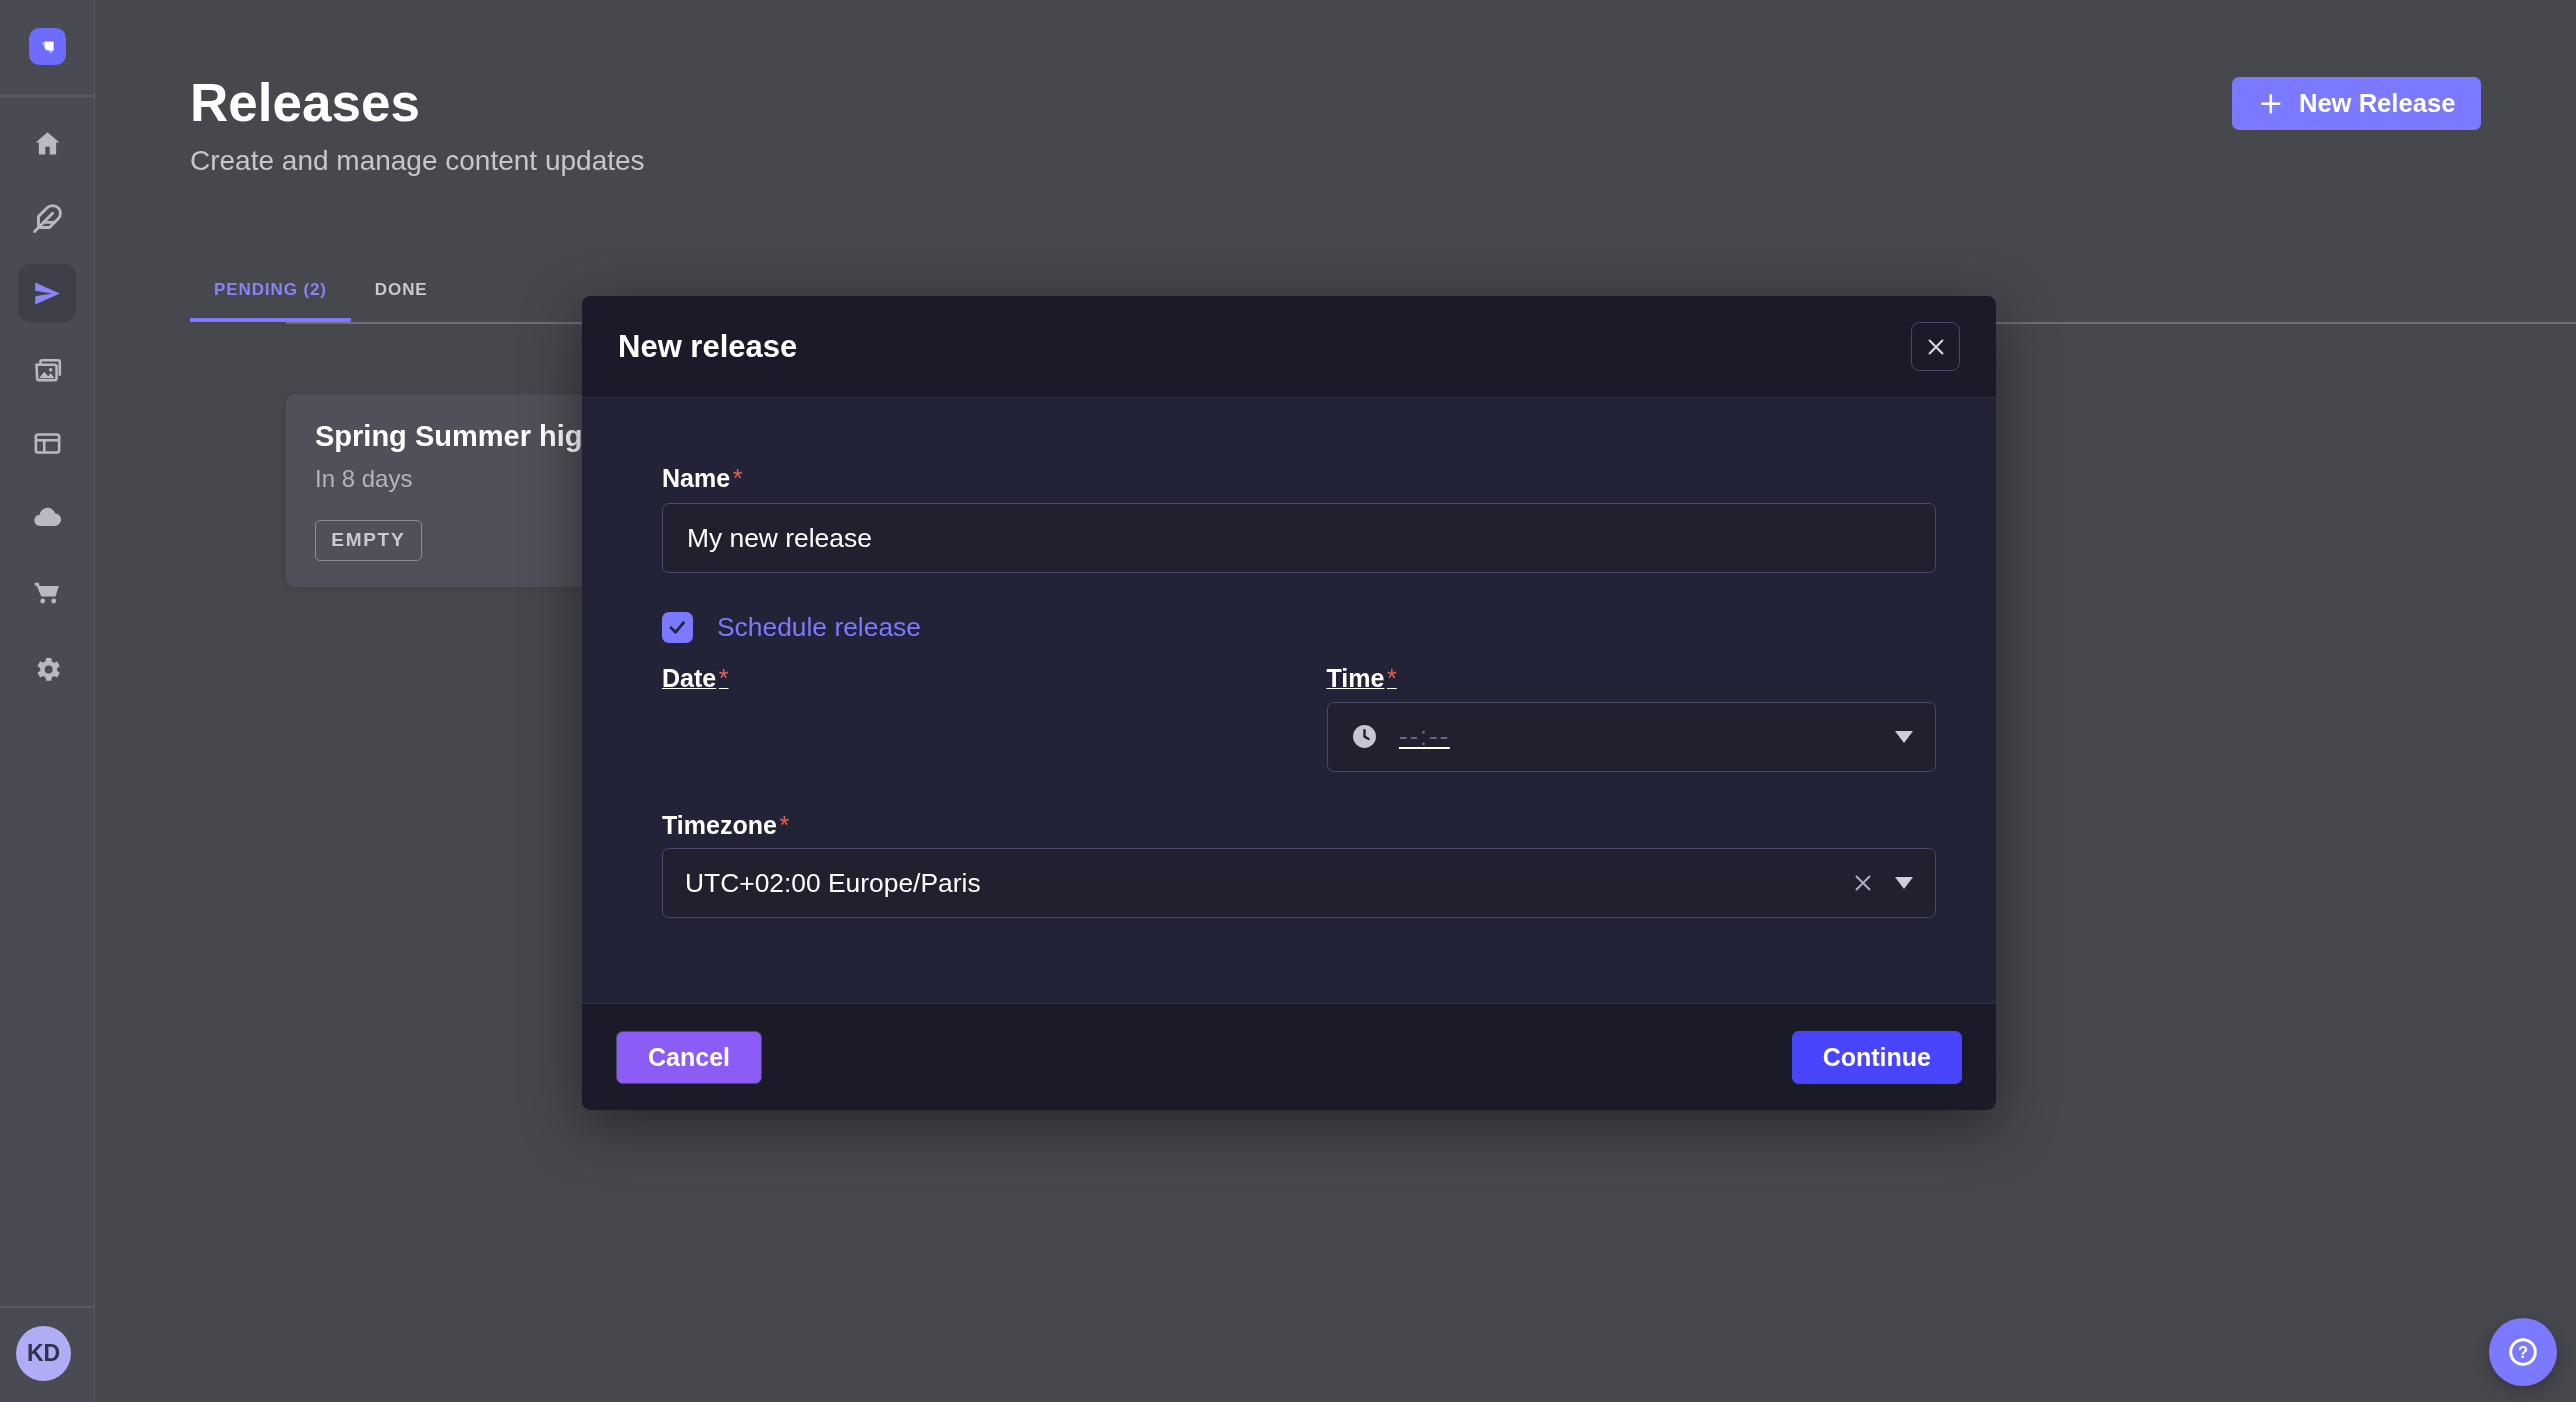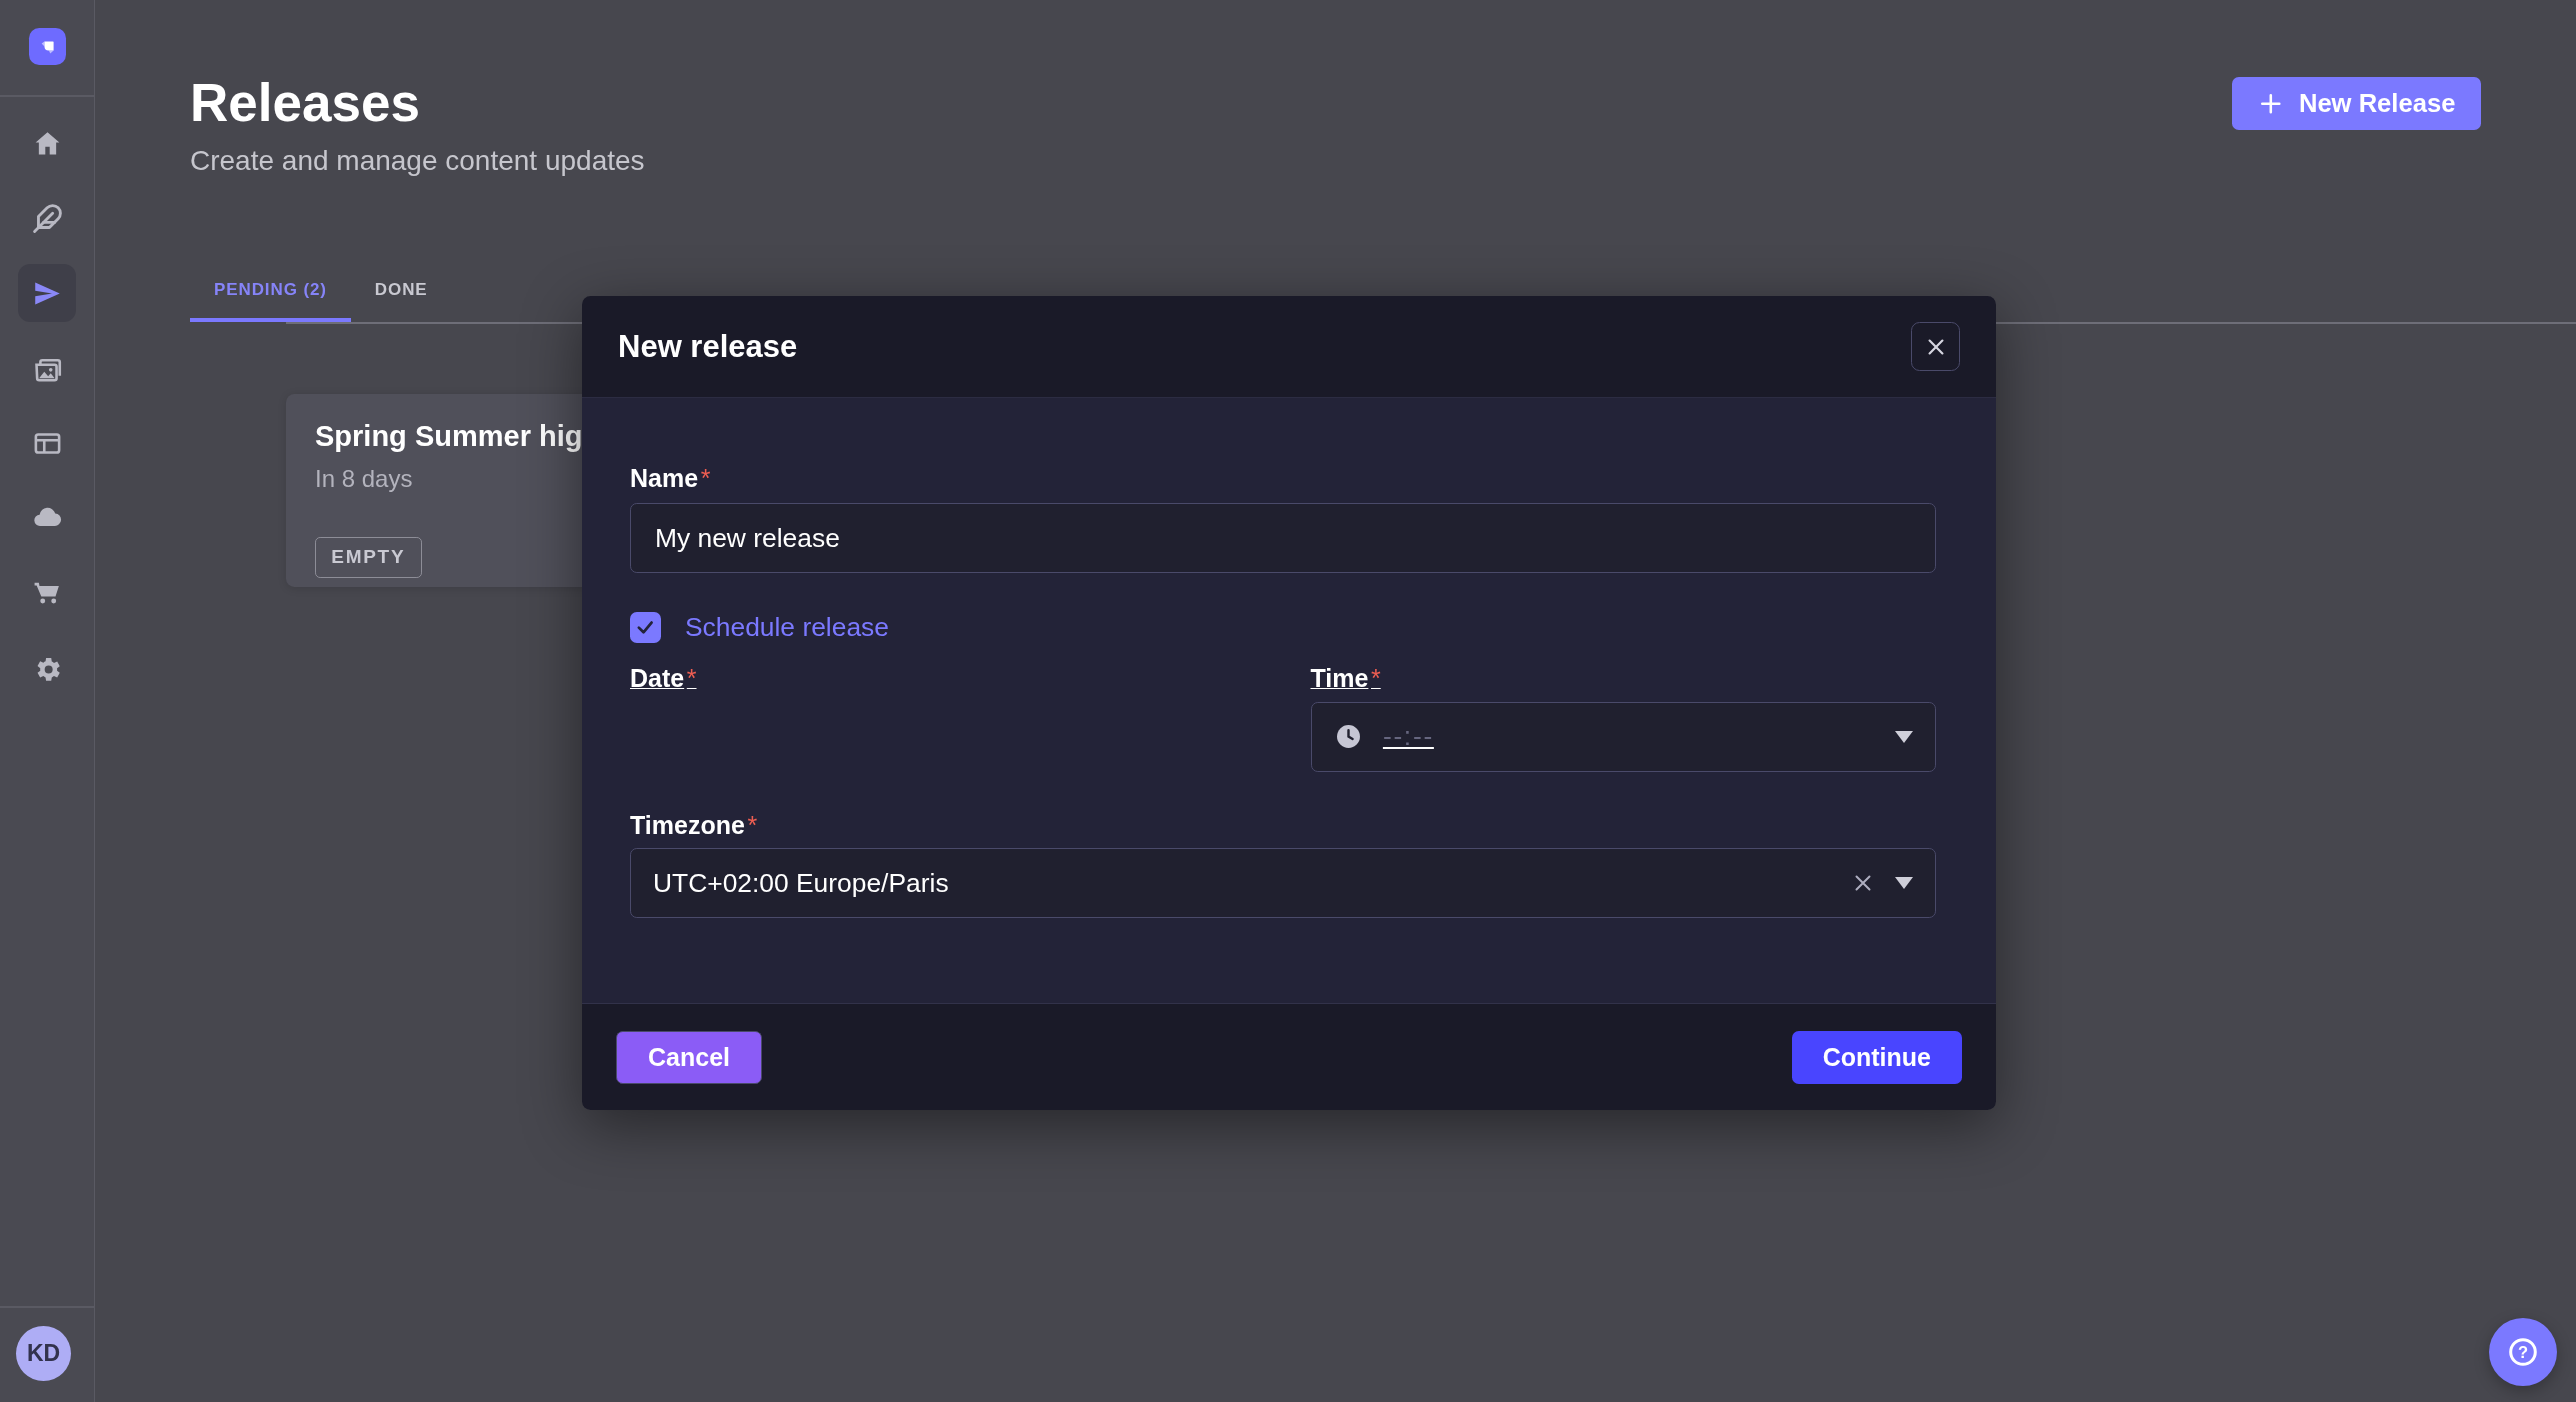--- a/index.html
+++ b/index.html
@@ -53,21 +53,21 @@
   .tab.active { color:#8684f8; border-bottom-color:#7b79ff; }
   .tabs-divider { position:absolute; left:191px; right:0; top:322px; height:1.7px; background:#6e6e78; }
   .release-card {
     position:absolute; left:191px; top:394px; width:596px; height:193px;
     background:#50505a; border-radius:8.5px; box-shadow:0 1.7px 8.5px rgba(0,0,0,.12);
     padding:25.6px 29px; cursor:pointer; z-index:1;
   }
   .card-title { font-size:29px; font-weight:600; color:#fff; }
   .card-meta { margin-top:12px; font-size:24px; color:#b3b3bd; }
   .card-badge {
-    display:inline-block; margin-top:44px; padding:8.5px 15.3px;
+    display:inline-block; margin-top:27px; padding:8.5px 15.3px;
     border:1.7px solid #8d8d97; border-radius:5.1px;
     font-size:19px; letter-spacing:1.7px; color:#c9c9d2; font-weight:600;
   }
   
   .modal {
     position:absolute; left:582px; top:296px; width:1414px; height:814px;
     border-radius:8.5px; overflow:hidden; z-index:10;
     box-shadow:0 15.3px 60px rgba(0,0,0,.45);
     display:flex; flex-direction:column;
   }
@@ -75,21 +75,21 @@
     height:102px; background:#1a1a28; flex:0 0 auto;
     display:flex; align-items:center; justify-content:space-between;
     padding:0 36px; border-bottom:0.9px solid #2c2c42;
   }
   .modal-title { font-size:31px; font-weight:600; color:#fff; }
   .close-btn {
     width:49px; height:49px; border-radius:8.5px; background:transparent;
     border:1.7px solid #4a4a6a; display:flex; align-items:center; justify-content:center;
     cursor:pointer;
   }
-  .modal-body { flex:1; background:#232338; padding:66px 60px 0 48px; }
+  .modal-body { flex:1; background:#232338; padding:66px 60px 0 80px; }
   .field-label { font-size:25px; font-weight:600; color:#fff; }
   .req { color:#ee5e52; margin-left:2.6px; font-size:25px; }
   .text-input {
     margin-top:10.2px; width:100%; height:70px; border-radius:6.8px;
     border:1.7px solid #4a4a6a; background:#20202f; color:#fff;
     font-size:26.4px; font-family:inherit; padding:0 24px; outline:none;
   }
   .combo {
     margin-top:8.5px; height:70px; border-radius:6.8px; border:1.7px solid #4a4a6a;
     background:#20202f; display:flex; align-items:center; padding:0 22px; gap:20.4px;

